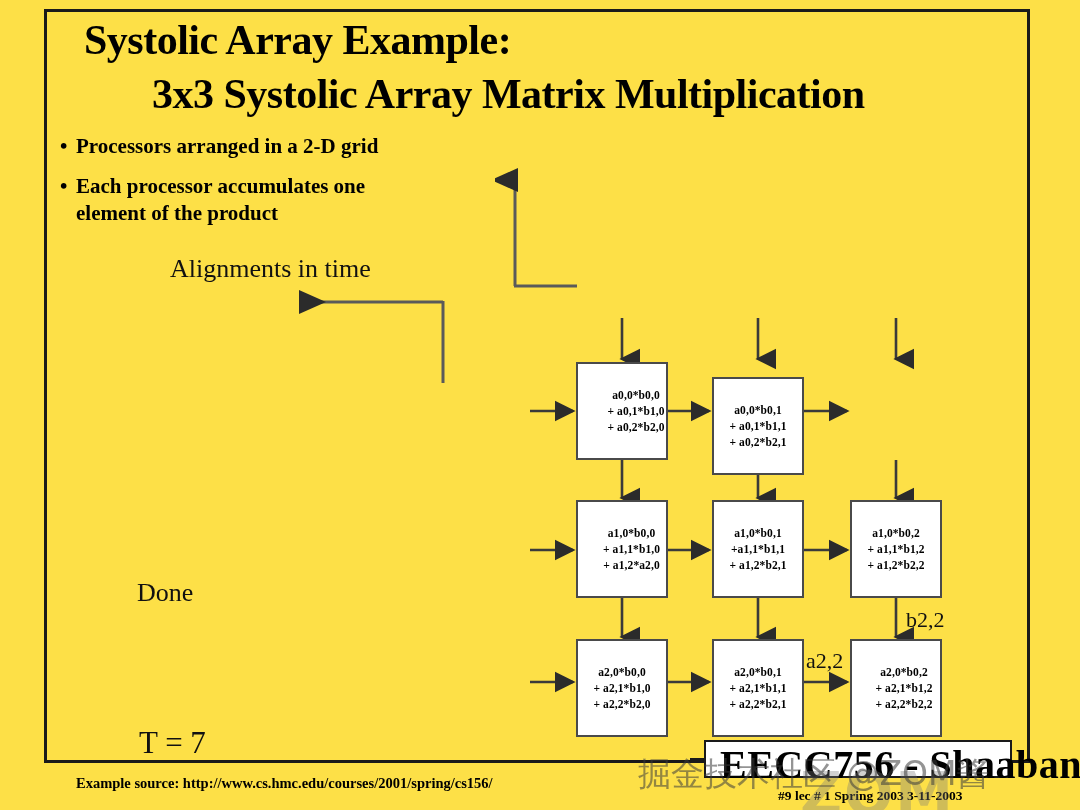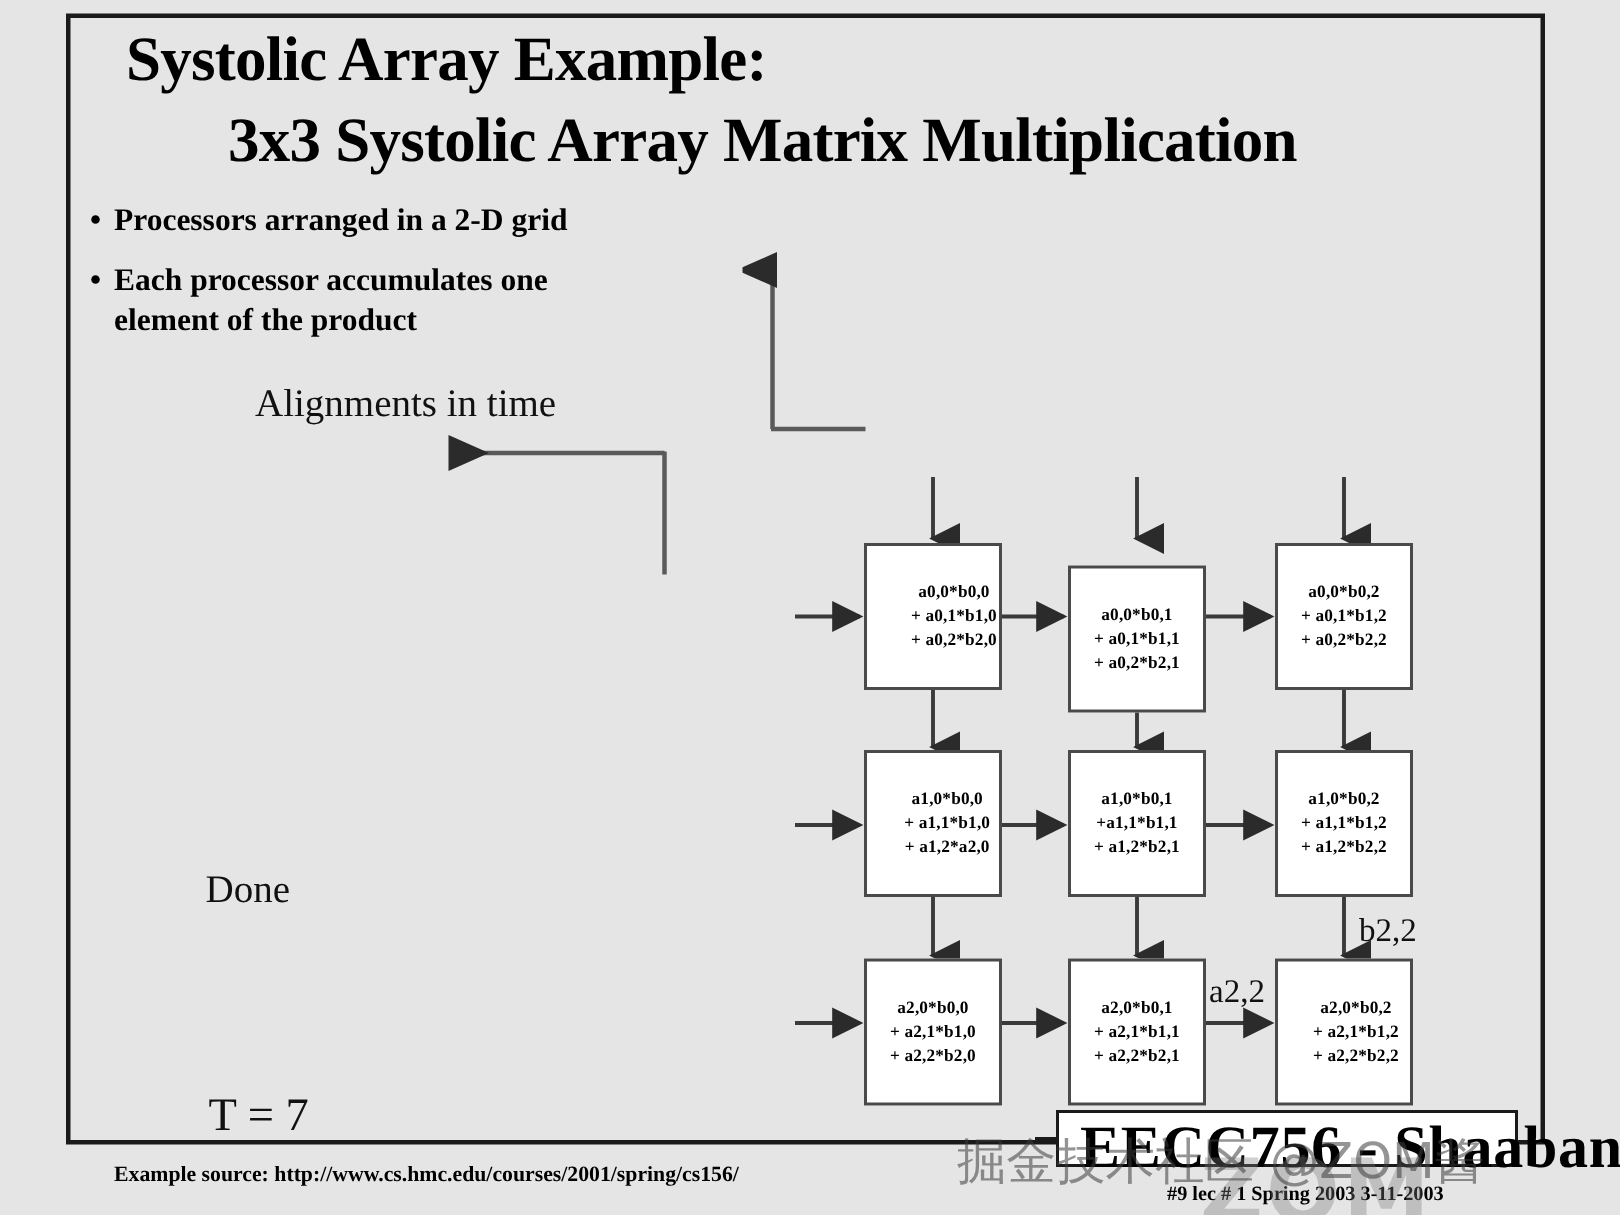--- a/index.html
+++ b/index.html
@@ -4,21 +4,21 @@
 <style>
   html, body {
     margin: 0;
     padding: 0;
     background: #ffffff;
   }
   #slide {
     position: relative;
     width: 1080px;
     height: 810px;
-    background: #e5e5e5;
+    background: #fde047;
     overflow: hidden;
     font-family: "Liberation Serif", "DejaVu Serif", serif;
   }
 
   
   #frame {
     position: absolute;
     left: 44px;
     top: 9px;
     width: 986px;
@@ -284,25 +284,20 @@
     <div class="cell" style="left:576px; top:362px;padding-left:28px;">
       <span class="ln">a0,0*b0,0</span>
       <span class="ln">+ a0,1*b1,0</span>
       <span class="ln">+ a0,2*b2,0</span>
     </div>
     <div class="cell" style="left:712px; top:377px;">
       <span class="ln">a0,0*b0,1</span>
       <span class="ln">+ a0,1*b1,1</span>
       <span class="ln">+ a0,2*b2,1</span>
     </div>
-    <div class="cell" style="left:850px; top:362px;">
-      <span class="ln">a0,0*b0,2</span>
-      <span class="ln">+ a0,1*b1,2</span>
-      <span class="ln">+ a0,2*b2,2</span>
-    </div>
 
     <div class="cell" style="left:576px; top:500px;padding-left:19px;">
       <span class="ln">a1,0*b0,0</span>
       <span class="ln">+ a1,1*b1,0</span>
       <span class="ln">+ a1,2*a2,0</span>
     </div>
     <div class="cell" style="left:712px; top:500px;">
       <span class="ln">a1,0*b0,1</span>
       <span class="ln">+a1,1*b1,1</span>
       <span class="ln">+ a1,2*b2,1</span>

